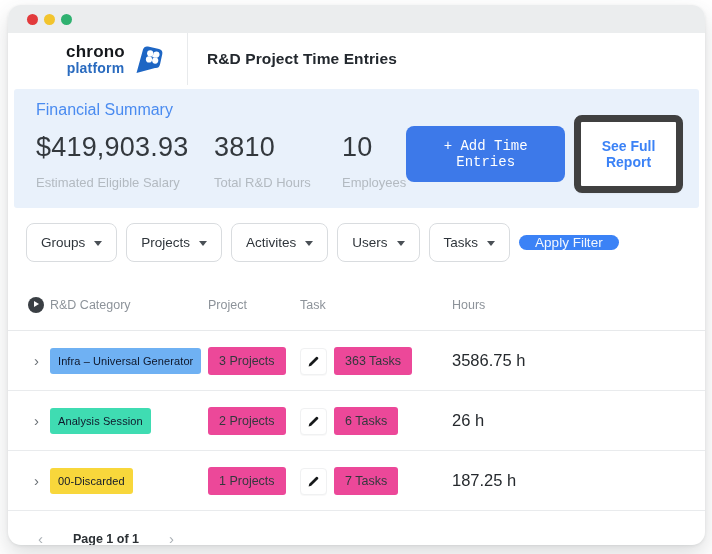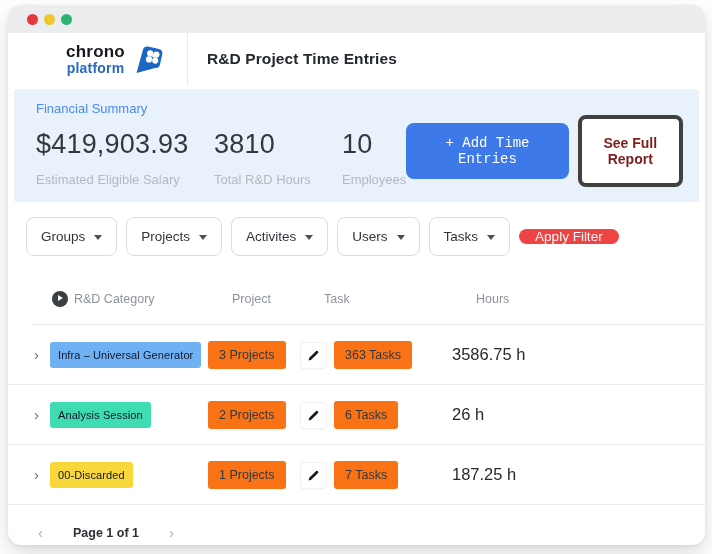--- a/index.html
+++ b/index.html
@@ -21,47 +21,47 @@
   .logo-box { width:144px; display:flex; align-items:center; justify-content:center; gap:8px; border-right:1px solid #e8eaec;margin-left:36px; }
   .logo-text { text-align:center; line-height:1.02; }
   .logo-line1 { font-size:17px; font-weight:800; color:#15181c; letter-spacing:.2px; }
   .logo-line2 { font-size:14px; font-weight:700; color:#2a6bbf; letter-spacing:.2px; }
   .logo-icon { width:32px; height:34px; flex:0 0 auto; }
   .page-title { display:flex; align-items:center; padding-left:19px; font-size:15.5px; font-weight:700; color:#23282e; letter-spacing:.1px; }
 
   
   .fin-panel { margin:4px 6px 0 6px; background:#e9f1fb; border-radius:3px; padding:12px 16px 15px 22px; display:flex; }
   .fin-left { flex:1 1 auto; }
-  .fin-label { font-size:13px; color:#4a8bf0; margin-bottom:13px; }
+  .fin-label { font-size:16px; color:#4a8bf0; margin-bottom:13px; }
   .stats { display:flex; }
   .stat { margin-right:0; }
   .stat:nth-child(1){ width:178px; }
   .stat:nth-child(2){ width:128px; }
   .stat-value { font-size:27px; color:#33383d; font-weight:400; letter-spacing:.2px; }
   .stat-label { font-size:13px; color:#b3bac1; margin-top:12px; }
   .fin-actions { display:flex; align-items:center; gap:9px; padding-top:14px; }
   .btn-primary { background:#3d79e9; color:#fff; border:none; border-radius:8px; font-size:14px; padding:12px 30px; font-family:Liberation Mono, monospace; cursor:pointer; }
-  .btn-secondary { background:#fff; color:#7f1d1d; border:4px solid #404040; border-radius:8px; font-size:14px; font-weight:700; padding:16px 14px; font-family:inherit; cursor:pointer; box-shadow:0 1px 2px rgba(0,0,0,.04); }
+  .btn-secondary { background:#fff; color:#3b82f6; border:7px solid #404040; border-radius:8px; font-size:14px; font-weight:700; padding:16px 14px; font-family:inherit; cursor:pointer; box-shadow:0 1px 2px rgba(0,0,0,.04); }
 
   
   .filter-bar { display:flex; align-items:center; gap:9px; padding:15px 16px 13px 18px; }
   .filter-btn { display:flex; align-items:center; gap:9px; background:#fff; border:1px solid #d9dcdf; border-radius:8px; padding:11px 14px; font-size:13.5px; color:#2f353b; font-family:inherit; cursor:pointer; }
   .caret { width:0; height:0; border-left:4px solid transparent; border-right:4px solid transparent; border-top:5px solid #4a5056; margin-top:1px; }
-  .btn-apply { background:#ef4444; color:#f3f7fd; border:none; border-radius:8px; font-size:13.5px; padding:0 16px; font-family:inherit; cursor:default; }
+  .btn-apply { background:#3b82f6; color:#f3f7fd; border:none; border-radius:8px; font-size:13.5px; padding:0 16px; font-family:inherit; cursor:default; }
 
   
   .grid-row { display:grid; grid-template-columns:22px 158px 92px 152px 1fr; align-items:center; padding-left:20px; }
-  .thead { height:52px; border-bottom:1px solid #e7e9eb; margin-top:4px;margin-left:24px; }
+  .thead { height:52px; border-bottom:1px solid #e7e9eb; margin-top:4px; }
   .th { font-size:12.5px; color:#8d939a; }
   .play-circle { width:16px; height:16px; border-radius:50%; background:#3a3f44; position:relative; display:inline-block; }
   .play-circle::before { content:""; position:absolute; left:6px; top:4.5px; width:0; height:0; border-left:5px solid #fff; border-top:3.5px solid transparent; border-bottom:3.5px solid transparent; }
   .trow { height:60px; border-bottom:1px solid #e9ebed; }
   .expander { color:#6a7076; font-size:15px; line-height:1; cursor:pointer; padding-left:6px; }
   .cat-badge { display:inline-block; padding:7px 8px; border-radius:3px; font-size:11px; color:#0f172a; font-weight:500; letter-spacing:.1px; }
-  .pill { display:inline-block; background:#f97316; padding:7px 11px; border-radius:3px; font-size:12.5px; color:#33383d; }
+  .pill { display:inline-block; background:#ec4899; padding:7px 11px; border-radius:3px; font-size:12.5px; color:#33383d; }
   .task-cell { display:flex; align-items:flex-end; gap:7px; }
   .pencil-box { width:27px; height:27px; background:#fff; border:1px solid #f0f1f2; border-radius:4px; display:flex; align-items:center; justify-content:center; box-shadow:0 1px 1px rgba(0,0,0,.03); cursor:pointer; }
   .hours { font-size:16.5px; color:#25292d; font-weight:500; }
 
   
   .pagination { display:flex; align-items:center; padding:20px 0 0 30px; }
   .page-chevron { color:#aab0b5; font-size:15px; cursor:pointer; line-height:1; }
   .page-label { font-size:12.5px; color:#2b3034; font-weight:600; margin:0 30px; }
 </style>
 </head>

